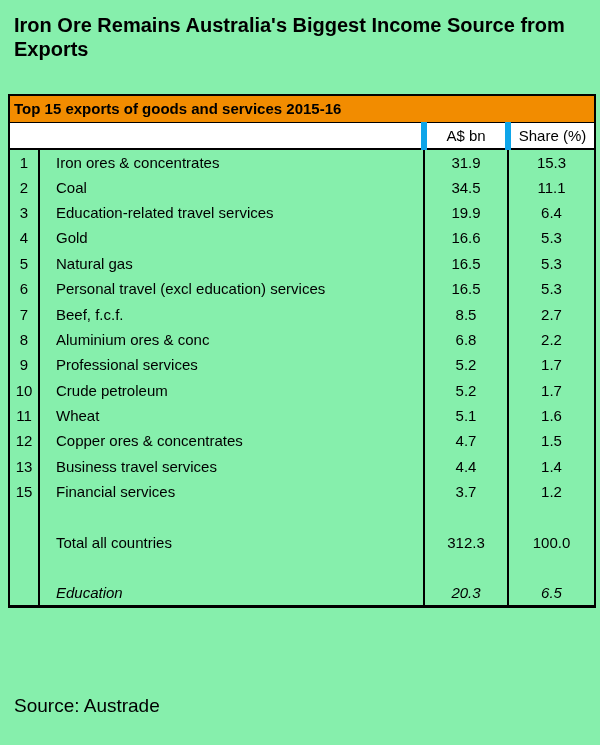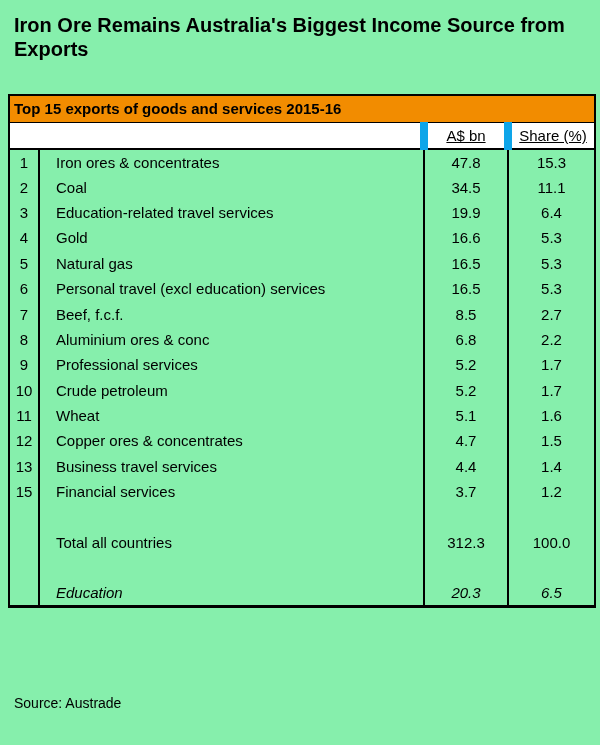--- a/index.html
+++ b/index.html
@@ -31,34 +31,34 @@
     height: 27px;
     text-align: left; font-size: 15px; font-weight: 700;
     padding: 2px 4px 3px 4px;
     border-bottom: 1px solid #000;
     color: #000;
   }
   tr.colhead-row th {
     height: 27px; font-weight: 400; font-size: 15px; text-align: center;
     border-bottom: 2px solid #000; background: #fff; vertical-align: middle;
   }
-  tr.colhead-row th.sep { border-left: 8px solid #0ea5e9; text-decoration: underline; }
+  tr.colhead-row th.sep { border-left: 6px solid #0ea5e9; }
 
   tbody tr { height: 25.4px; }
   tbody td { vertical-align: middle; font-size: 15px; padding: 0; white-space: nowrap; overflow: hidden; }
   td.c-rank  { text-align: center; border-right: 2px solid #000; }
   td.c-item  { padding-left: 16px; }
   td.c-val   { text-align: center; border-left: 2px solid #000; }
   td.c-share { text-align: center; border-left: 2px solid #000; }
   tr.italic td { font-style: italic; }
   table.export-table { border-bottom-width: 3px; }
 
   .source {
     position: absolute; left: 14px; top: 695px;
-    font-size: 14px; font-weight: 400; color: #000;
+    font-size: 19px; font-weight: 400; color: #000;
   }
 </style>
 </head>
 <body>
 
 <div class="page">
 
   <div class="title">Iron Ore Remains Australia's Biggest Income Source from Exports</div>
 
   <table class="export-table">
@@ -75,21 +75,21 @@
       <tr class="colhead-row">
         <th colspan="2"></th>
         <th class="sep">A$ bn</th>
         <th class="sep">Share (%)</th>
       </tr>
     </thead>
     <tbody>
         <tr>
           <td class="c-rank">1</td>
           <td class="c-item">Iron ores &amp; concentrates</td>
-          <td class="c-val">47.8</td>
+          <td class="c-val">31.9</td>
           <td class="c-share">15.3</td>
         </tr>
         <tr>
           <td class="c-rank">2</td>
           <td class="c-item">Coal</td>
           <td class="c-val">34.5</td>
           <td class="c-share">11.1</td>
         </tr>
         <tr>
           <td class="c-rank">3</td>

